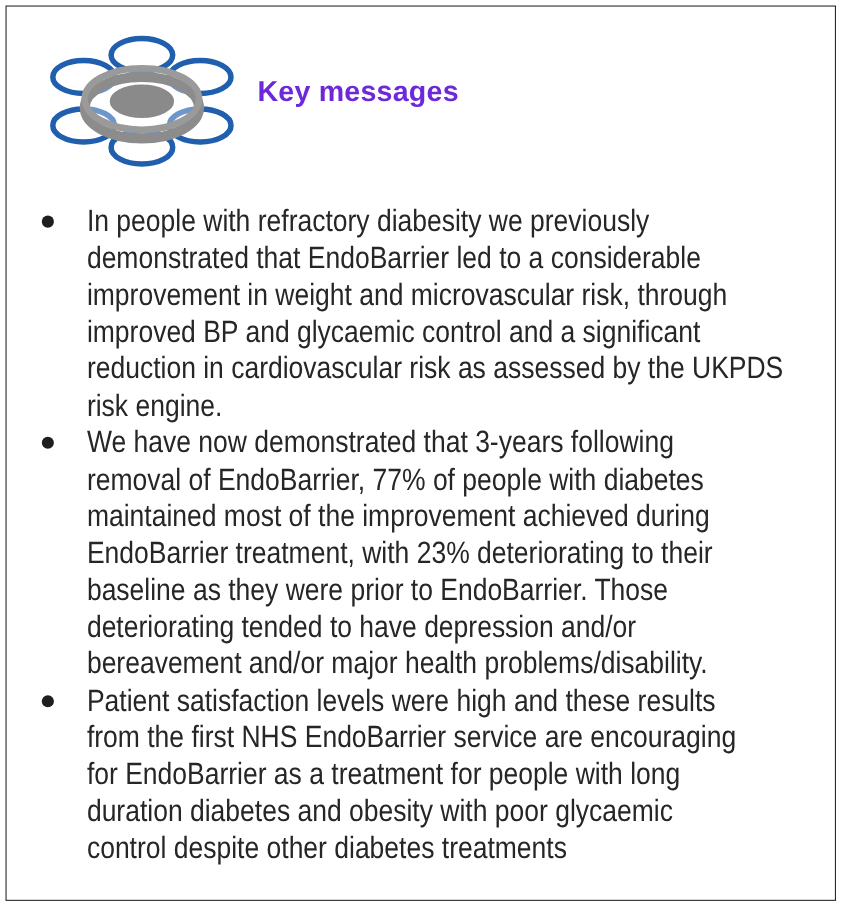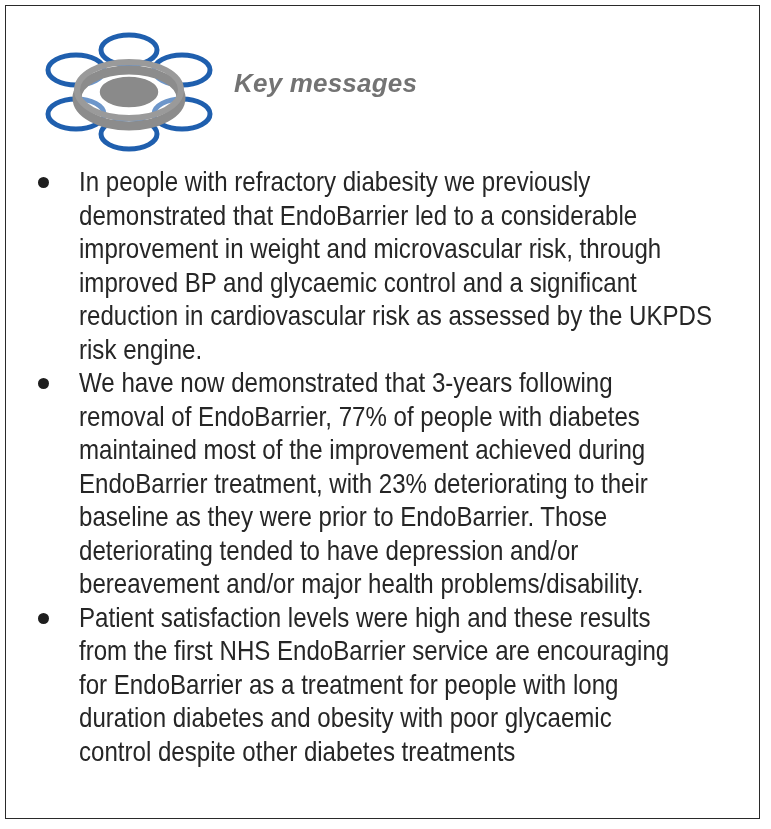--- a/index.html
+++ b/index.html
@@ -5,23 +5,23 @@
   html, body { margin: 0; padding: 0; background: #ffffff; }
   body { width: 771px; height: 829px; position: relative; overflow: hidden; }
   .box {
     position: absolute; left: 5px; top: 5px; width: 755px; height: 814px;
     border: 1.5px solid #2a2a2a; background: #fff; box-sizing: border-box;
   }
   .logo { position: absolute; left: 36px; top: 22px; width: 174px; height: 128px; }
   .heading {
     position: absolute; left: 228px; top: 62px;
     font-family: "Liberation Sans", sans-serif; font-weight: bold;
-    font-size: 26px; color: #737373; letter-spacing: 0.2px; font-style: italic;
+    font-size: 26px; color: #6d28d9; letter-spacing: 0.2px;
   }
-  .list { position: absolute; left: 0; top: 159px; width: 760px; margin: 0; padding: 0; list-style: none; }
+  .list { position: absolute; left: 0; top: 178px; width: 760px; margin: 0; padding: 0; list-style: none; }
   .item { position: relative; }
   .bullet {
     position: absolute; left: 32px; top: 12px; width: 11px; height: 11px;
     border-radius: 50%; background: #1e1e1e;
   }
   .item-text {
     display: block; margin-left: 73px;
     font-family: "Liberation Sans", sans-serif; font-size: 28px;
     line-height: 33.5px; color: #262626;
     transform: scaleX(0.86); transform-origin: left top;

